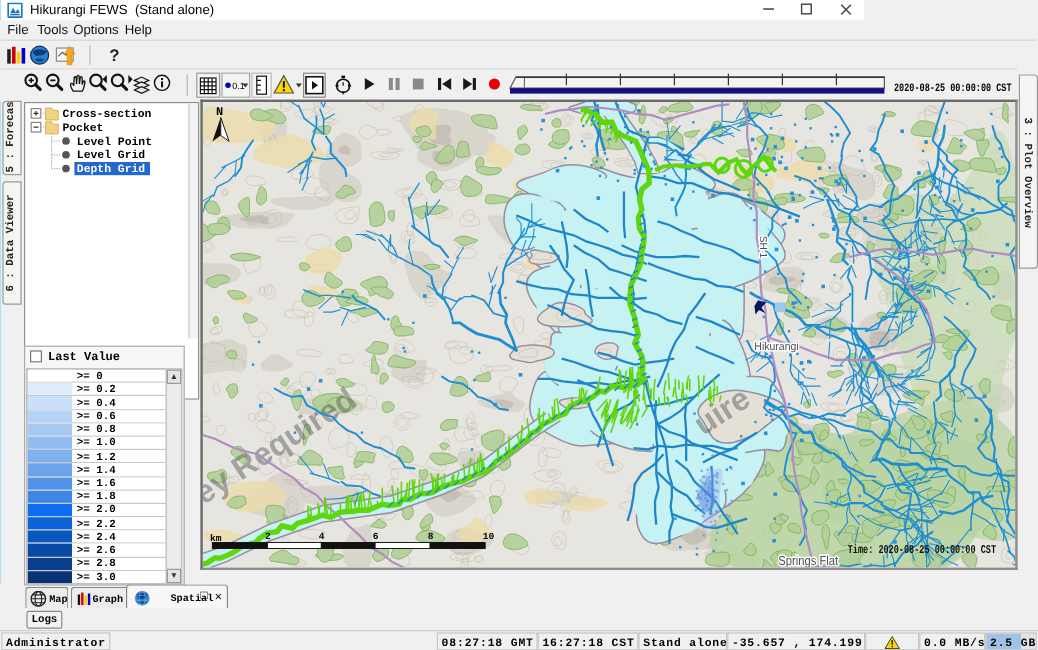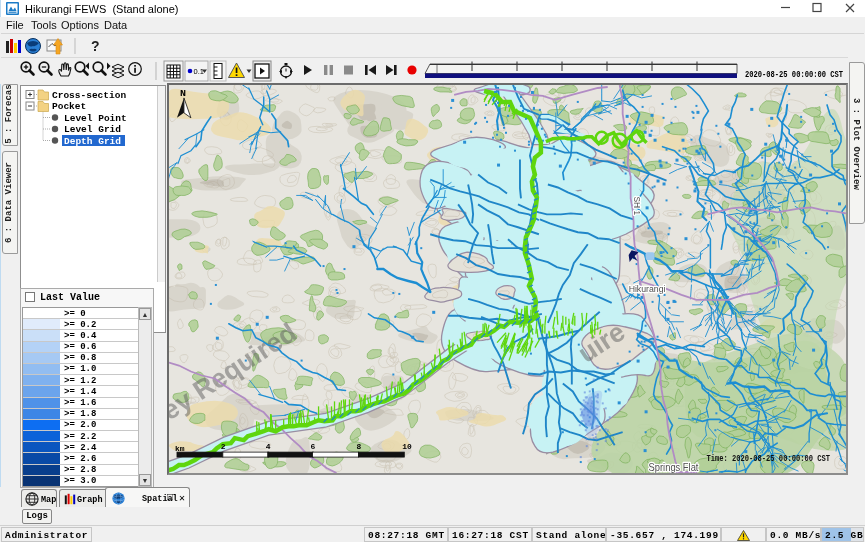--- a/index.html
+++ b/index.html
@@ -1,16 +1,16 @@
 <!DOCTYPE html>
 <html><head><meta charset="utf-8"><style>
 * { margin:0; padding:0; box-sizing:border-box; }
 html,body { width:865px; height:542px; }
 body { font-family:"Liberation Sans",sans-serif; background:#f0f0f0; position:relative; overflow:hidden; }
-#titlebar { position:absolute; left:0; top:0; width:865px; height:17px; background:#ffffff; border-left:1px solid #bfdbf1; }
+#titlebar { position:absolute; left:0; top:0; width:720px; height:17px; background:#ffffff; border-left:1px solid #bfdbf1; }
 #titleicon { position:absolute; left:5px; top:2px; width:13px; height:13px; }
 #titletext { position:absolute; left:24px; top:3px; font-size:11px; color:#000; }
 #menubar { position:absolute; left:1px; top:17px; width:863px; height:17px; background:#f0f0f0; border-bottom:1px solid #d5d5d5; }
 #menubar span { position:absolute; top:2px; font-size:11px; color:#111; }
 #tb1 { position:absolute; left:1px; top:35px; width:863px; height:23px; background:#f0f0f0; border-bottom:1px solid #d9d9d9; }
 #tb2 { position:absolute; left:19px; top:58px; width:726px; height:26px; background:#f0f0f0; }
 #tbdate { position:absolute; left:745px; top:65px; width:100px; height:12px; }
 #leftstrip { position:absolute; left:0; top:84px; width:19px; height:403px; background:#f0f0f0; border-left:1px solid #bfdbf1; }
 .vtab { position:absolute; background:#f4f4f2; border:1px solid #9a9a9a; overflow:hidden; }
 .vtxt { writing-mode:vertical-rl; font-family:"Liberation Mono",monospace; font-size:9px; font-weight:bold; color:#222; white-space:nowrap; margin-left:1px; }
@@ -51,21 +51,21 @@
     <line x1="6" y1="7.5" x2="15" y2="7.5" stroke="#444" stroke-width="1.2"></line>
     <rect x="38" y="3.5" width="8" height="8" fill="none" stroke="#444" stroke-width="1.2"></rect>
     <path d="M71 4 L79 12 M79 4 L71 12" stroke="#444" stroke-width="1.2"></path>
   </svg>
 </div>
 
 <div id="menubar">
     <span style="left:5px">File</span>
     <span style="left:30px">Tools</span>
     <span style="left:60px">Options</span>
-    <span style="left:103px">Data</span>
+    <span style="left:103px">Help</span>
   </div>
 
 <div id="tb1">
   <svg width="863" height="22" viewBox="0 0 863 22">
     <g transform="translate(5,3)">
       <rect x="0" y="3" width="3" height="12" fill="#222"></rect>
       <rect x="4" y="1" width="3" height="14" fill="#c00"></rect>
       <rect x="8" y="5" width="3" height="10" fill="#fc0"></rect>
       <rect x="12" y="2" width="3" height="13" fill="#00c"></rect>
     </g>

